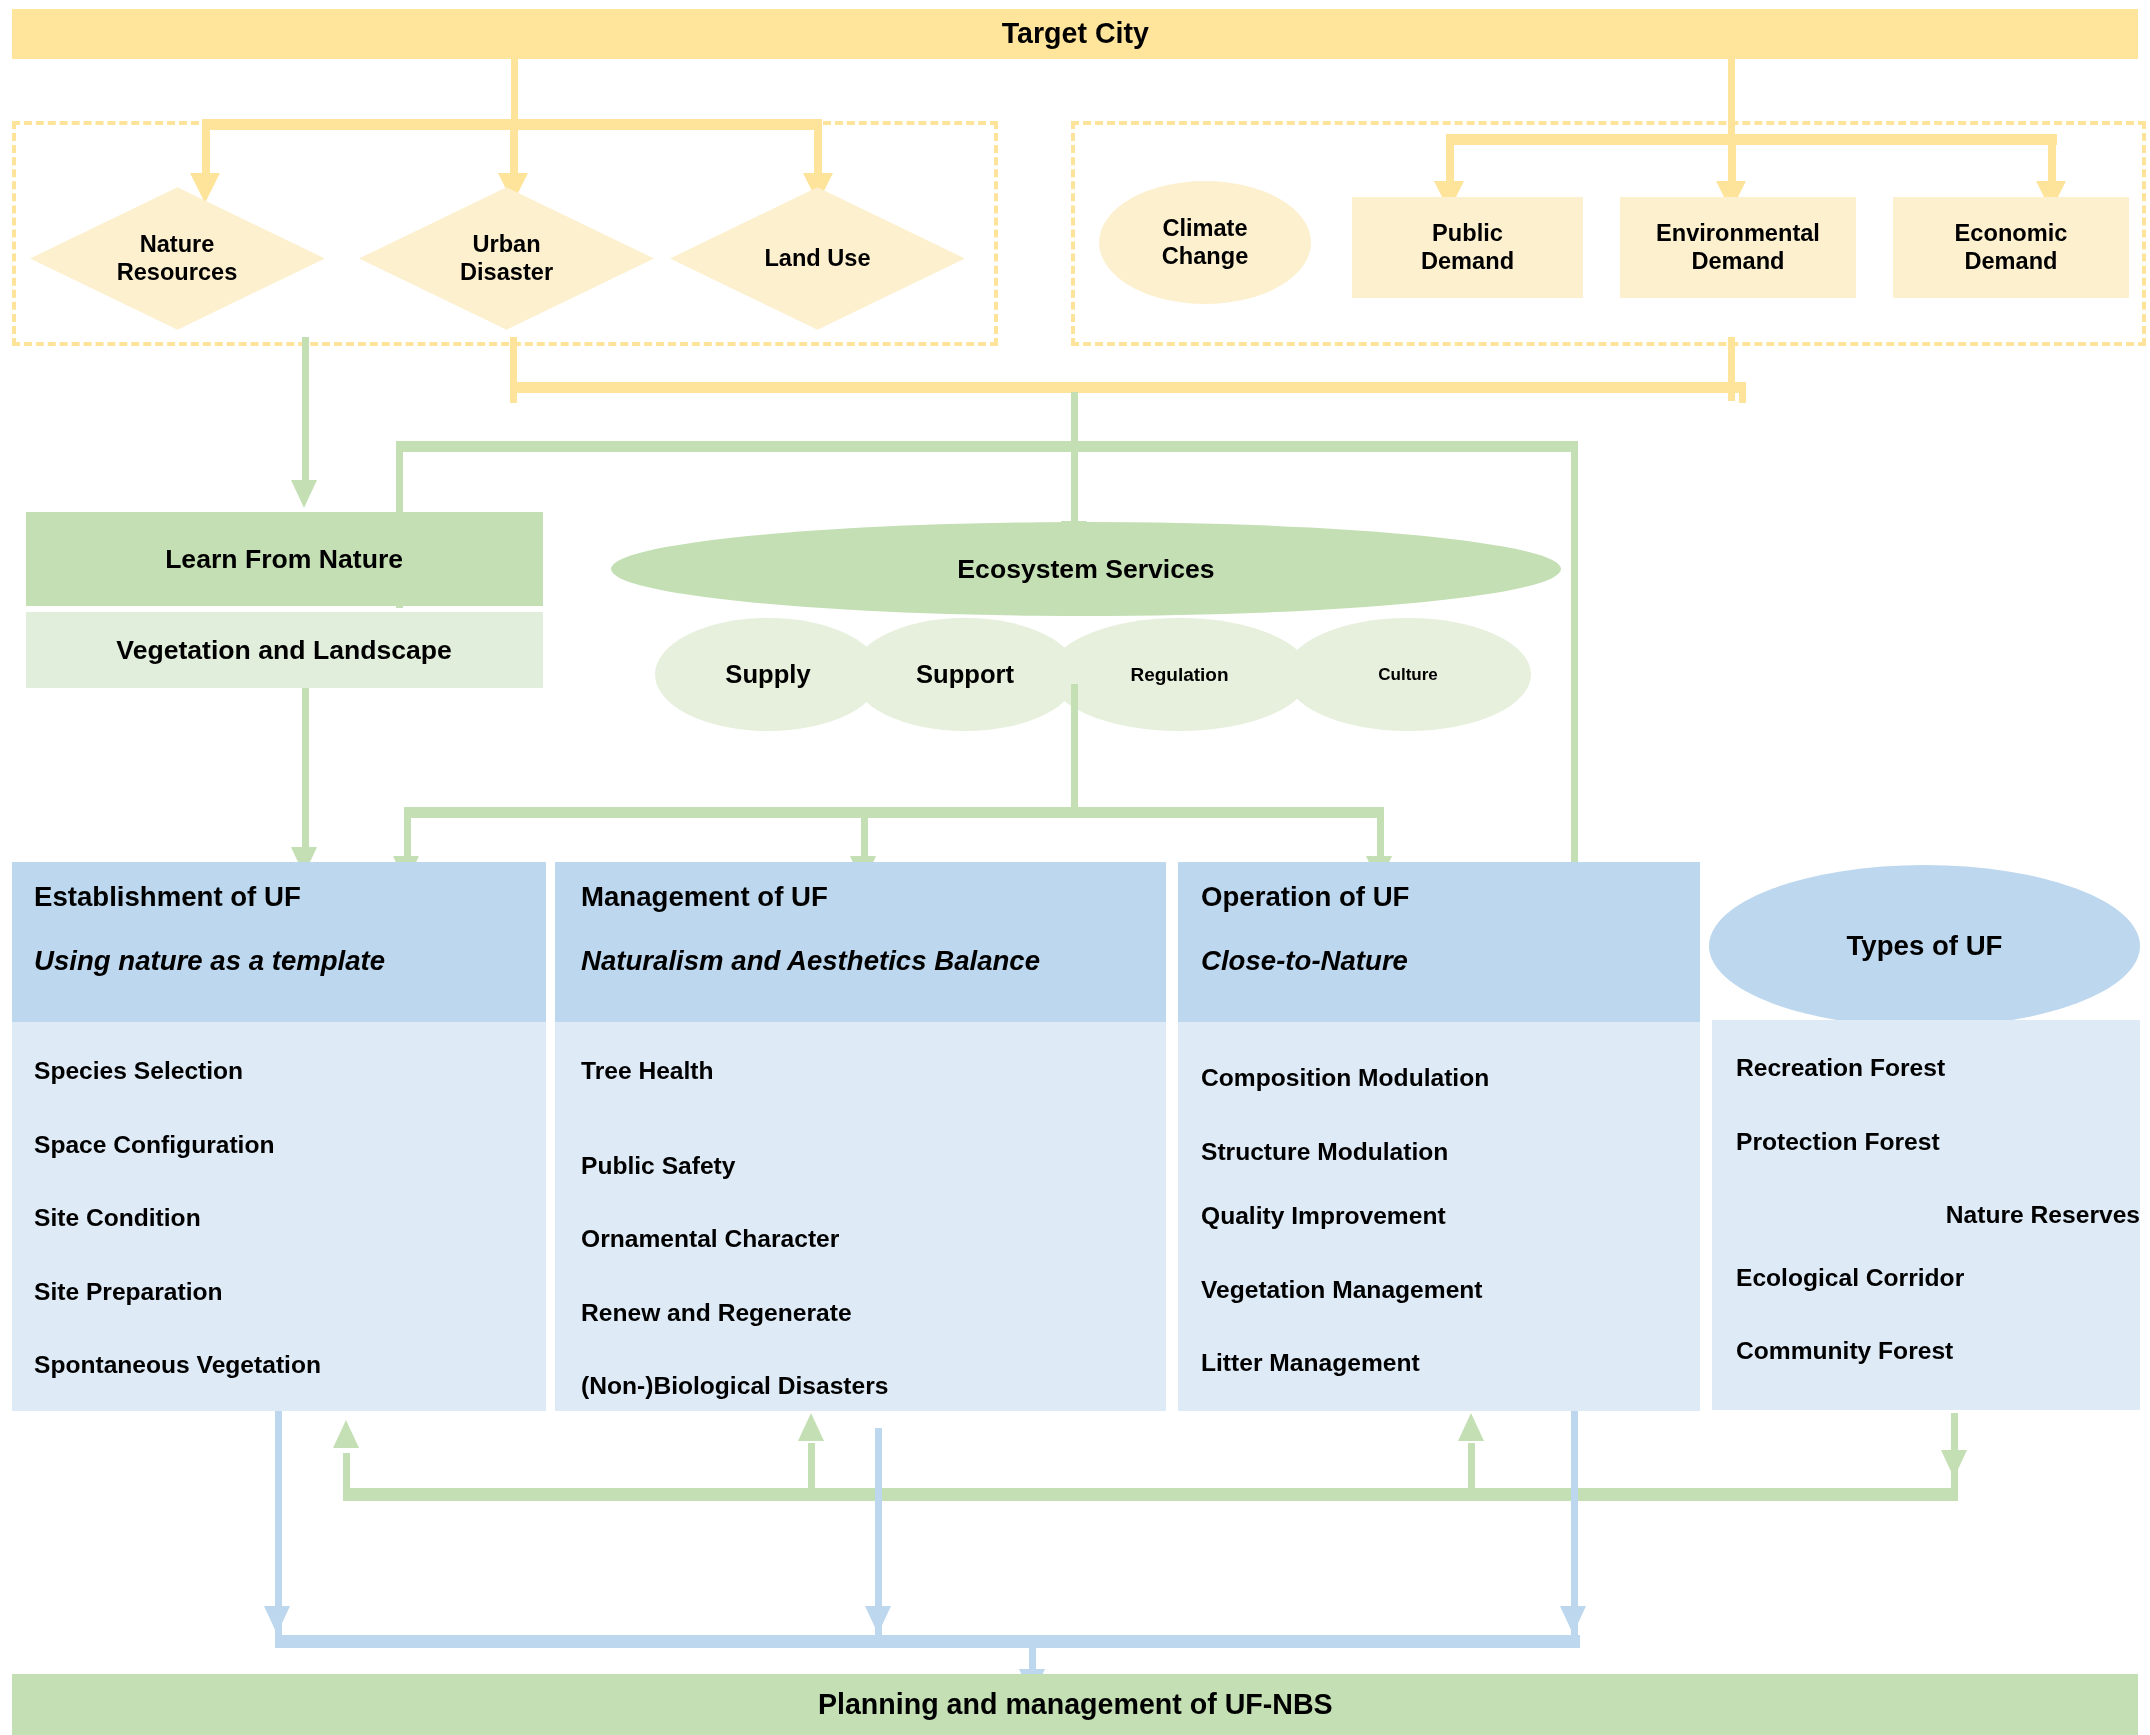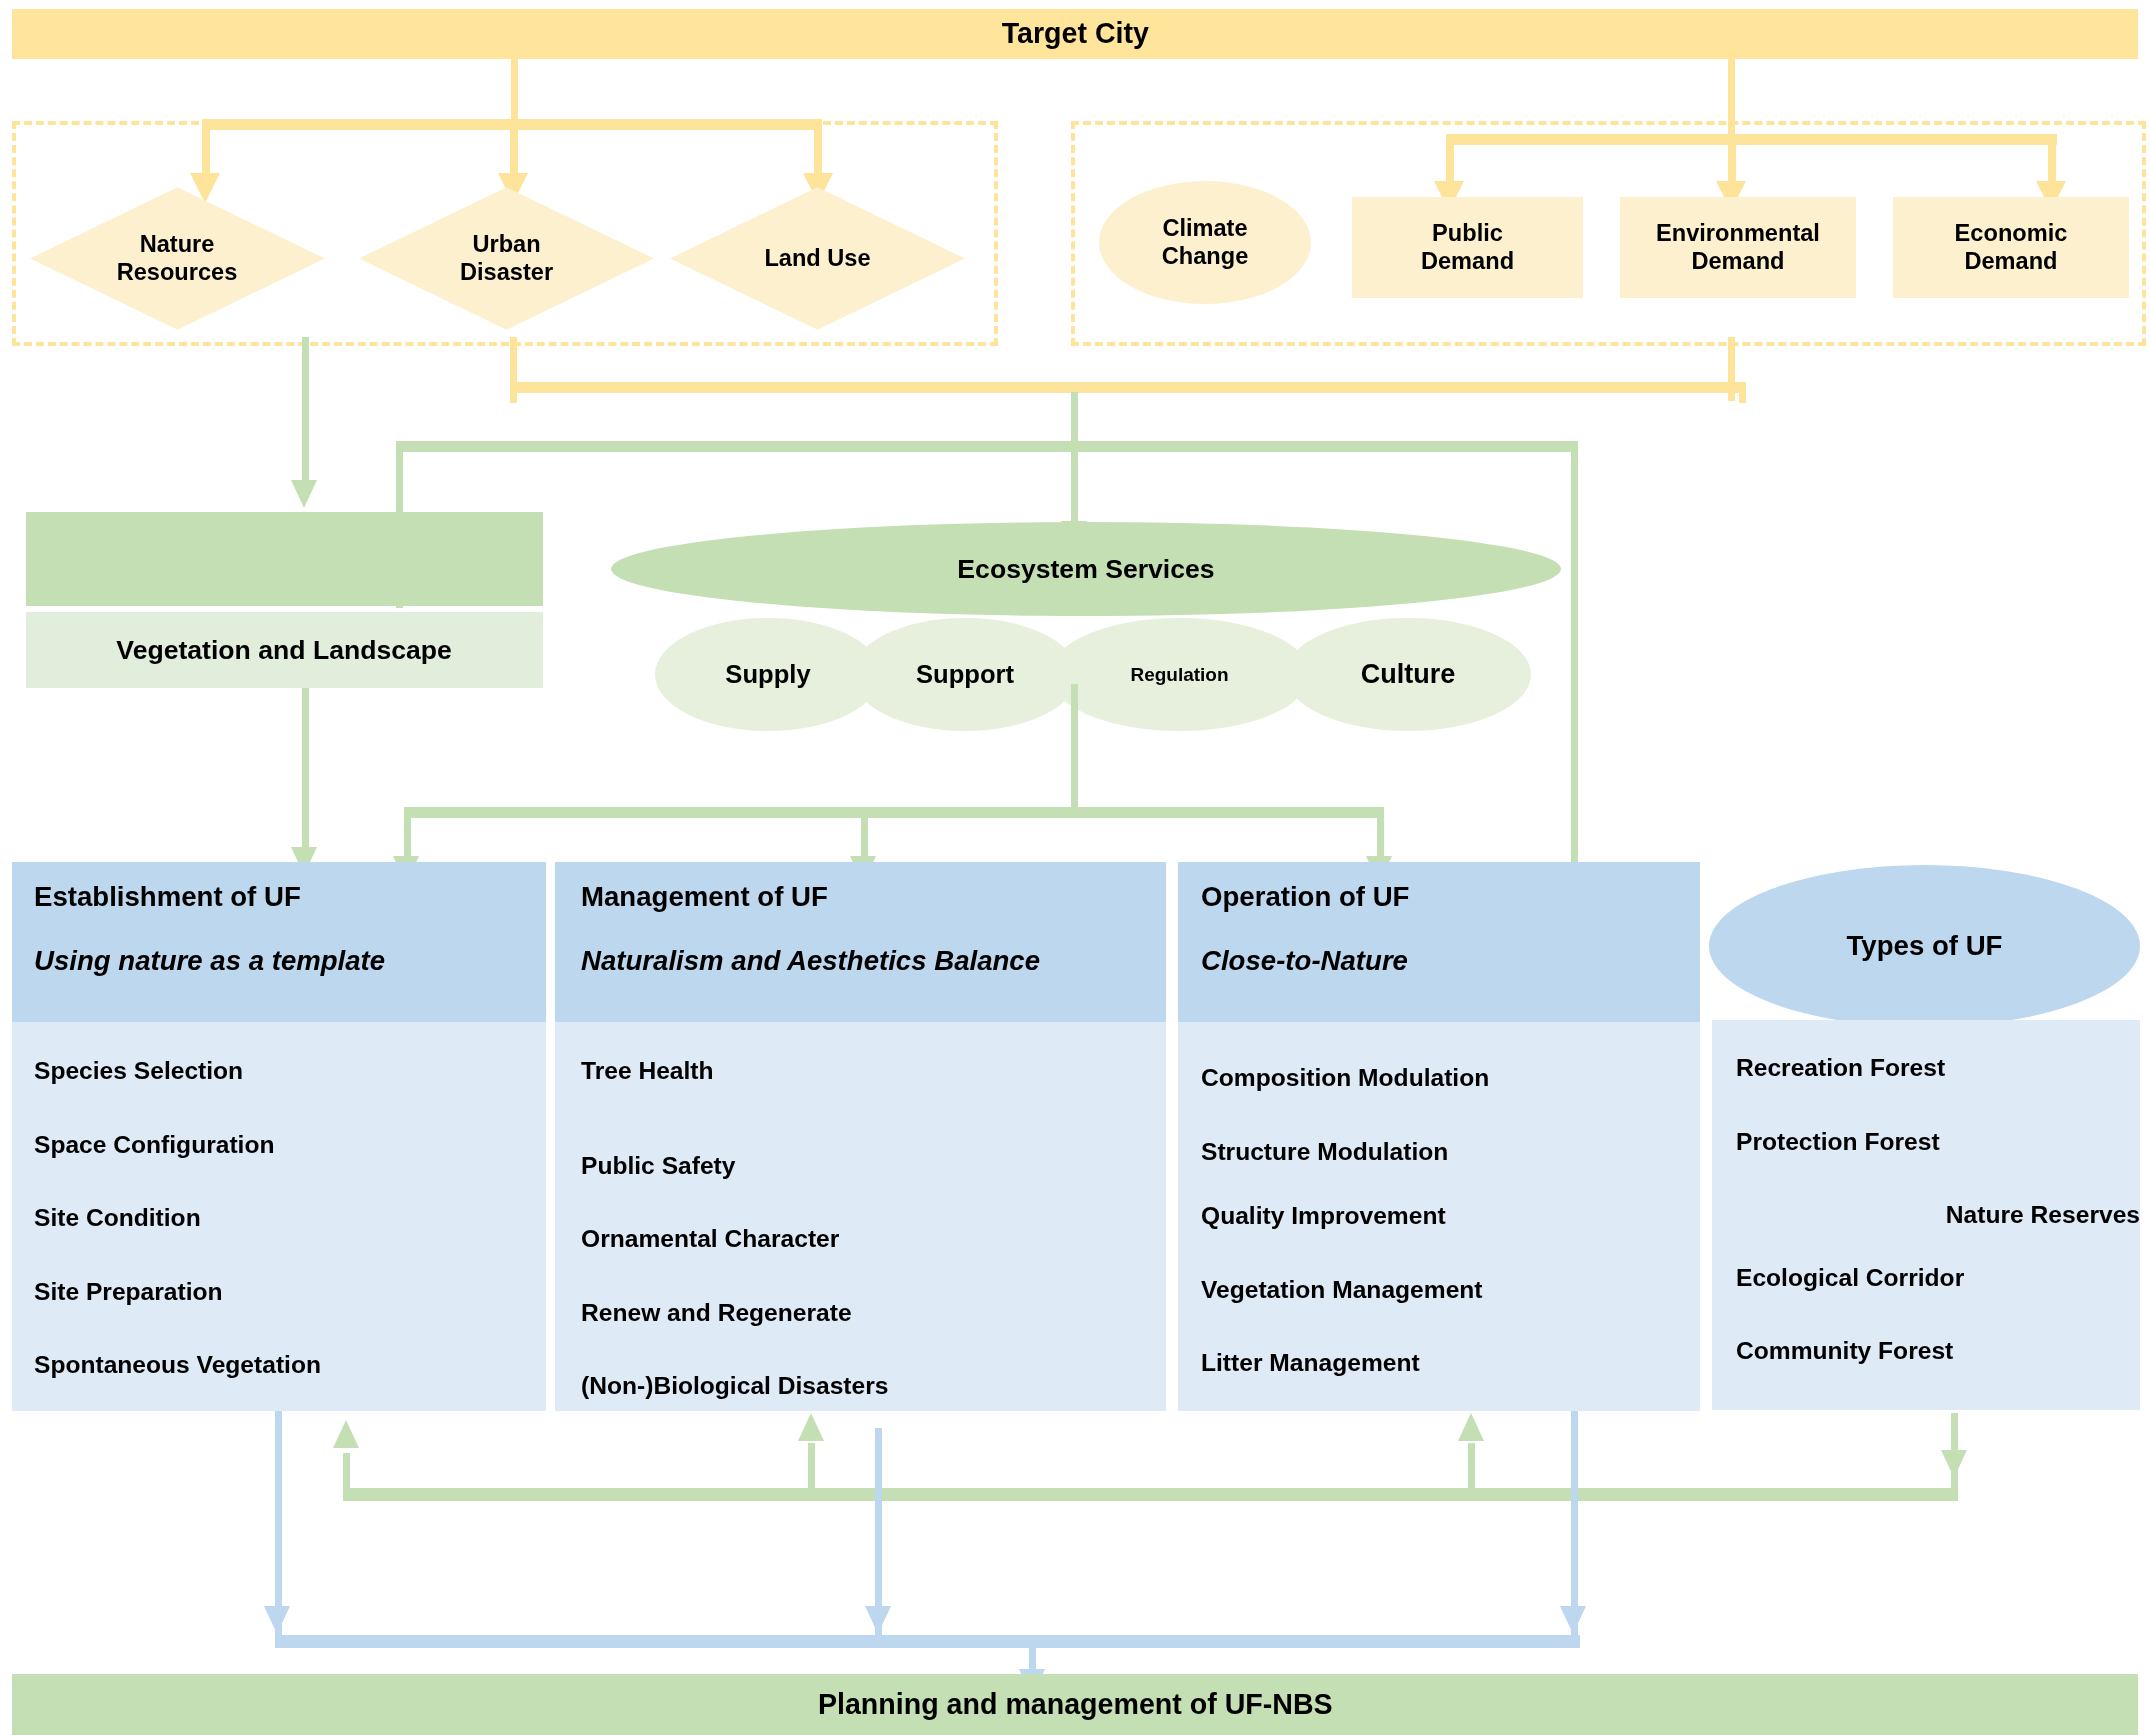--- a/index.html
+++ b/index.html
@@ -114,40 +114,41 @@
   <div class="ln ln-g" style="left:396px;top:441px;width:6.9px;height:167px;"></div>
   <div class="ln ln-g" style="left:1071px;top:441px;width:6.9px;height:84px;"></div>
   <div class="ln ln-g" style="left:1571px;top:441px;width:6.9px;height:497px;"></div>
 
   <div class="ln ln-g" style="left:302px;top:337px;width:6.9px;height:145px;"></div>
   <div class="arrow ar-down-g" style="left:291px;top:480px;"></div>
 
   <div class="arrow ar-down-g" style="left:1061px;top:521px;"></div>
 
   <div class="abs g-head" style="left:25.6px;top:512px;width:517px;height:94px;"></div>
+  <div class="t" style="left:25.6px;top:512px;width:517px;height:94px;font-size:26.6px;">Learn From Nature</div>
   <div class="abs g-body" style="left:25.6px;top:612px;width:517px;height:76px;"></div>
   <div class="t" style="left:25.6px;top:612px;width:517px;height:76px;font-size:26.6px;">Vegetation and Landscape</div>
 
   <div class="ln ln-g" style="left:302px;top:688px;width:6.9px;height:162px;"></div>
   <div class="arrow ar-down-g" style="left:291px;top:847px;"></div>
 
   <div class="abs g-ellipse" style="left:611px;top:522px;width:950px;height:94px;"></div>
   <div class="t" style="left:611px;top:522px;width:950px;height:94px;font-size:26.6px;">Ecosystem Services</div>
 
   <div class="abs g-ellipse-lt" style="left:655px;top:618px;width:226px;height:113px;"></div>
   <div class="t" style="left:655px;top:618px;width:226px;height:113px;font-size:25.6px;">Supply</div>
 
   <div class="abs g-ellipse-lt" style="left:852px;top:618px;width:226px;height:113px;"></div>
   <div class="t" style="left:852px;top:618px;width:226px;height:113px;font-size:25.6px;">Support</div>
 
   <div class="abs g-ellipse-lt" style="left:1049px;top:618px;width:261px;height:113px;"></div>
   <div class="t" style="left:1049px;top:618px;width:261px;height:113px;font-size:19px;">Regulation</div>
 
   <div class="abs g-ellipse-lt" style="left:1285px;top:618px;width:246px;height:113px;"></div>
-  <div class="t" style="left:1285px;top:618px;width:246px;height:113px;font-size:27px;">Culture</div>
+  <div class="t" style="left:1285px;top:618px;width:246px;height:113px;font-size:17px;">Culture</div>
 
   <div class="ln ln-g" style="left:1071px;top:684px;width:6.9px;height:133px;"></div>
   <div class="ln ln-g" style="left:404px;top:807px;width:980px;height:10.8px;"></div>
   <div class="ln ln-g" style="left:404px;top:807px;width:6.9px;height:52px;"></div>
   <div class="ln ln-g" style="left:861px;top:807px;width:6.9px;height:52px;"></div>
   <div class="ln ln-g" style="left:1377px;top:807px;width:6.9px;height:52px;"></div>
   <div class="arrow ar-down-g" style="left:393px;top:856px;"></div>
   <div class="arrow ar-down-g" style="left:850px;top:856px;"></div>
   <div class="arrow ar-down-g" style="left:1366px;top:856px;"></div>
 

